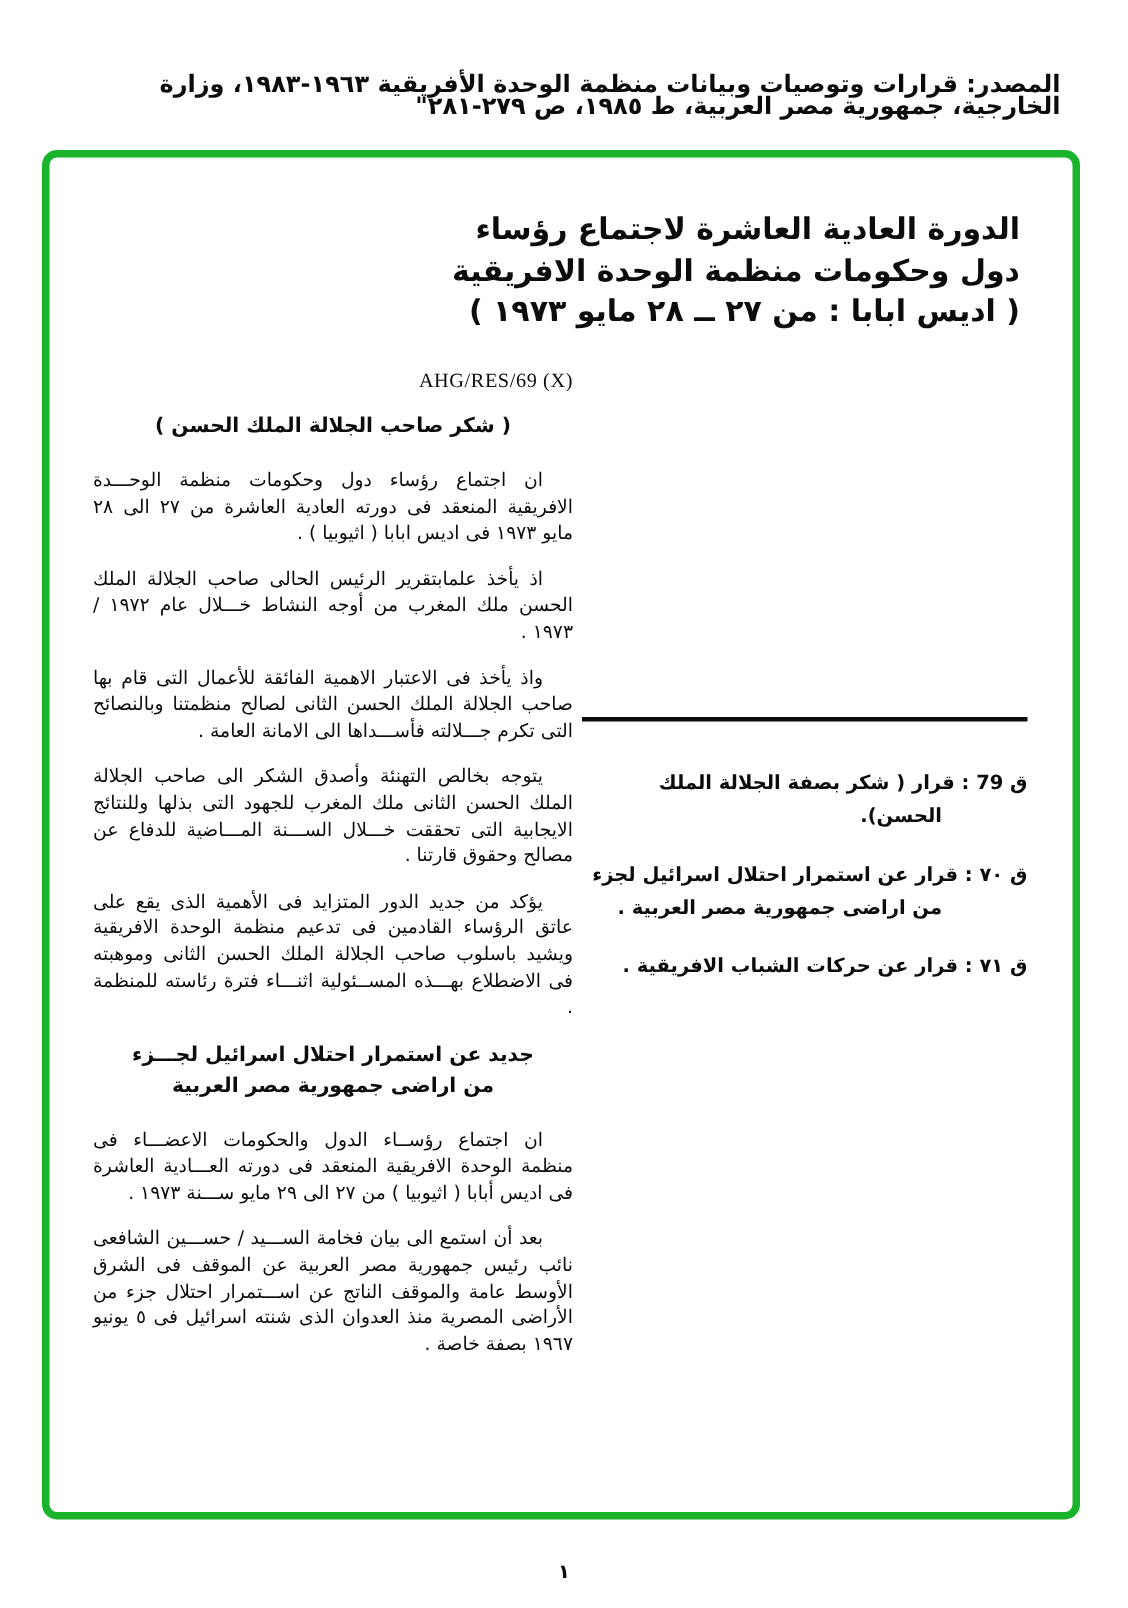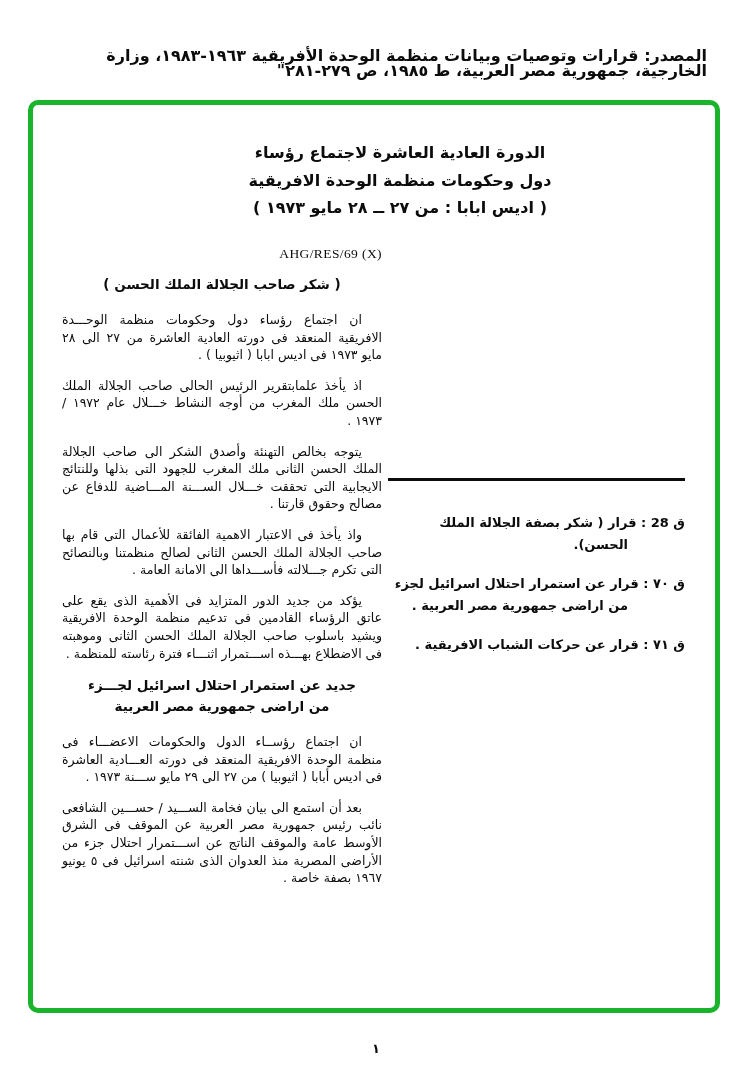--- a/index.html
+++ b/index.html
@@ -32,22 +32,22 @@
   
   .frame{
     position:absolute;left:28px;top:100px;width:692px;height:913px;
     border:5px solid var(--border_green);
     border-radius:10px;box-sizing:border-box;
   }
 
   
   .doc-title{
     position:absolute;top:139px;left:120px;width:560px;
-    direction:rtl;text-align:center;
-    font-size:16px;font-weight:bold;line-height:27.5px;
+    direction:rtl;
+    font-size:20px;font-weight:bold;line-height:27.5px;
   }
 
   
   .main-col{
     position:absolute;left:62px;top:246px;width:320px;
     direction:rtl;
   }
   .res-label{
     direction:ltr;text-align:right;
     font-family:"Liberation Serif",serif;
@@ -105,39 +105,39 @@
     <div>( اديس ابابا : من ٢٧ ــ ٢٨ مايو ١٩٧٣ )</div>
   </div>
 
   <div class="main-col">
 
     <div class="res-label">AHG/RES/69 (X)</div>
     <div class="res-heading">( شكر صاحب الجلالة الملك الحسن )</div>
 
     <p class="body-par">ان اجتماع رؤساء دول وحكومات منظمة الوحـــدة الافريقية المنعقد فى دورته العادية العاشرة من ٢٧ الى ٢٨ مايو ١٩٧٣ فى اديس ابابا ( اثيوبيا ) .</p>
     <p class="body-par">اذ يأخذ علمابتقرير الرئيس الحالى صاحب الجلالة الملك الحسن ملك المغرب من أوجه النشاط خـــلال عام ١٩٧٢ / ١٩٧٣ .</p>
+    <p class="body-par">واذ يأخذ فى الاعتبار الاهمية الفائقة للأعمال التى قام بها صاحب الجلالة الملك الحسن الثانى لصالح منظمتنا وبالنصائح التى تكرم جـــلالته فأســـداها الى الامانة العامة .</p>
     <p class="body-par">يتوجه بخالص التهنئة وأصدق الشكر الى صاحب الجلالة الملك الحسن الثانى ملك المغرب للجهود التى بذلها وللنتائج الايجابية التى تحققت خـــلال الســـنة المـــاضية للدفاع عن مصالح وحقوق قارتنا .</p>
-    <p class="body-par">واذ يأخذ فى الاعتبار الاهمية الفائقة للأعمال التى قام بها صاحب الجلالة الملك الحسن الثانى لصالح منظمتنا وبالنصائح التى تكرم جـــلالته فأســـداها الى الامانة العامة .</p>
-    <p class="body-par">يؤكد من جديد الدور المتزايد فى الأهمية الذى يقع على عاتق الرؤساء القادمين فى تدعيم منظمة الوحدة الافريقية ويشيد باسلوب صاحب الجلالة الملك الحسن الثانى وموهبته فى الاضطلاع بهـــذه اســـتمرار اثنـــاء فترة رئاسته للمنظمة .</p>
+    <p class="body-par">يؤكد من جديد الدور المتزايد فى الأهمية الذى يقع على عاتق الرؤساء القادمين فى تدعيم منظمة الوحدة الافريقية ويشيد باسلوب صاحب الجلالة الملك الحسن الثانى وموهبته فى الاضطلاع بهـــذه المســئولية اثنـــاء فترة رئاسته للمنظمة .</p>
 
     <div class="res-heading">
       <div>جديد عن استمرار احتلال اسرائيل لجـــزء</div>
       <div>من اراضى جمهورية مصر العربية</div>
     </div>
 
     <p class="body-par">ان اجتماع رؤســاء الدول والحكومات الاعضـــاء فى منظمة الوحدة الافريقية المنعقد فى دورته العـــادية العاشرة فى اديس أبابا ( اثيوبيا ) من ٢٧ الى ٢٩ مايو ســـنة ١٩٧٣ .</p>
     <p class="body-par">بعد أن استمع الى بيان فخامة الســـيد / حســـين الشافعى نائب رئيس جمهورية مصر العربية عن الموقف فى الشرق الأوسط عامة والموقف الناتج عن اســـتمرار احتلال جزء من الأراضى المصرية منذ العدوان الذى شنته اسرائيل فى ٥ يونيو ١٩٦٧ بصفة خاصة .</p>
 
   </div>
 
   <div class="side-col">
     <hr class="rule">
 
     <div class="side-item">
-      <span class="num">ق 28 :</span>
+      <span class="num">ق 79 :</span>
       <span>قرار ( شكر بصفة الجلالة الملك الحسن).</span>
     </div>
 
     <div class="side-item">
       <span class="num">ق ٧٠ :</span>
       <span>قرار عن استمرار احتلال اسرائيل لجزء من اراضى جمهورية مصر العربية .</span>
     </div>
 
     <div class="side-item">
       <span class="num">ق ٧١ :</span>

